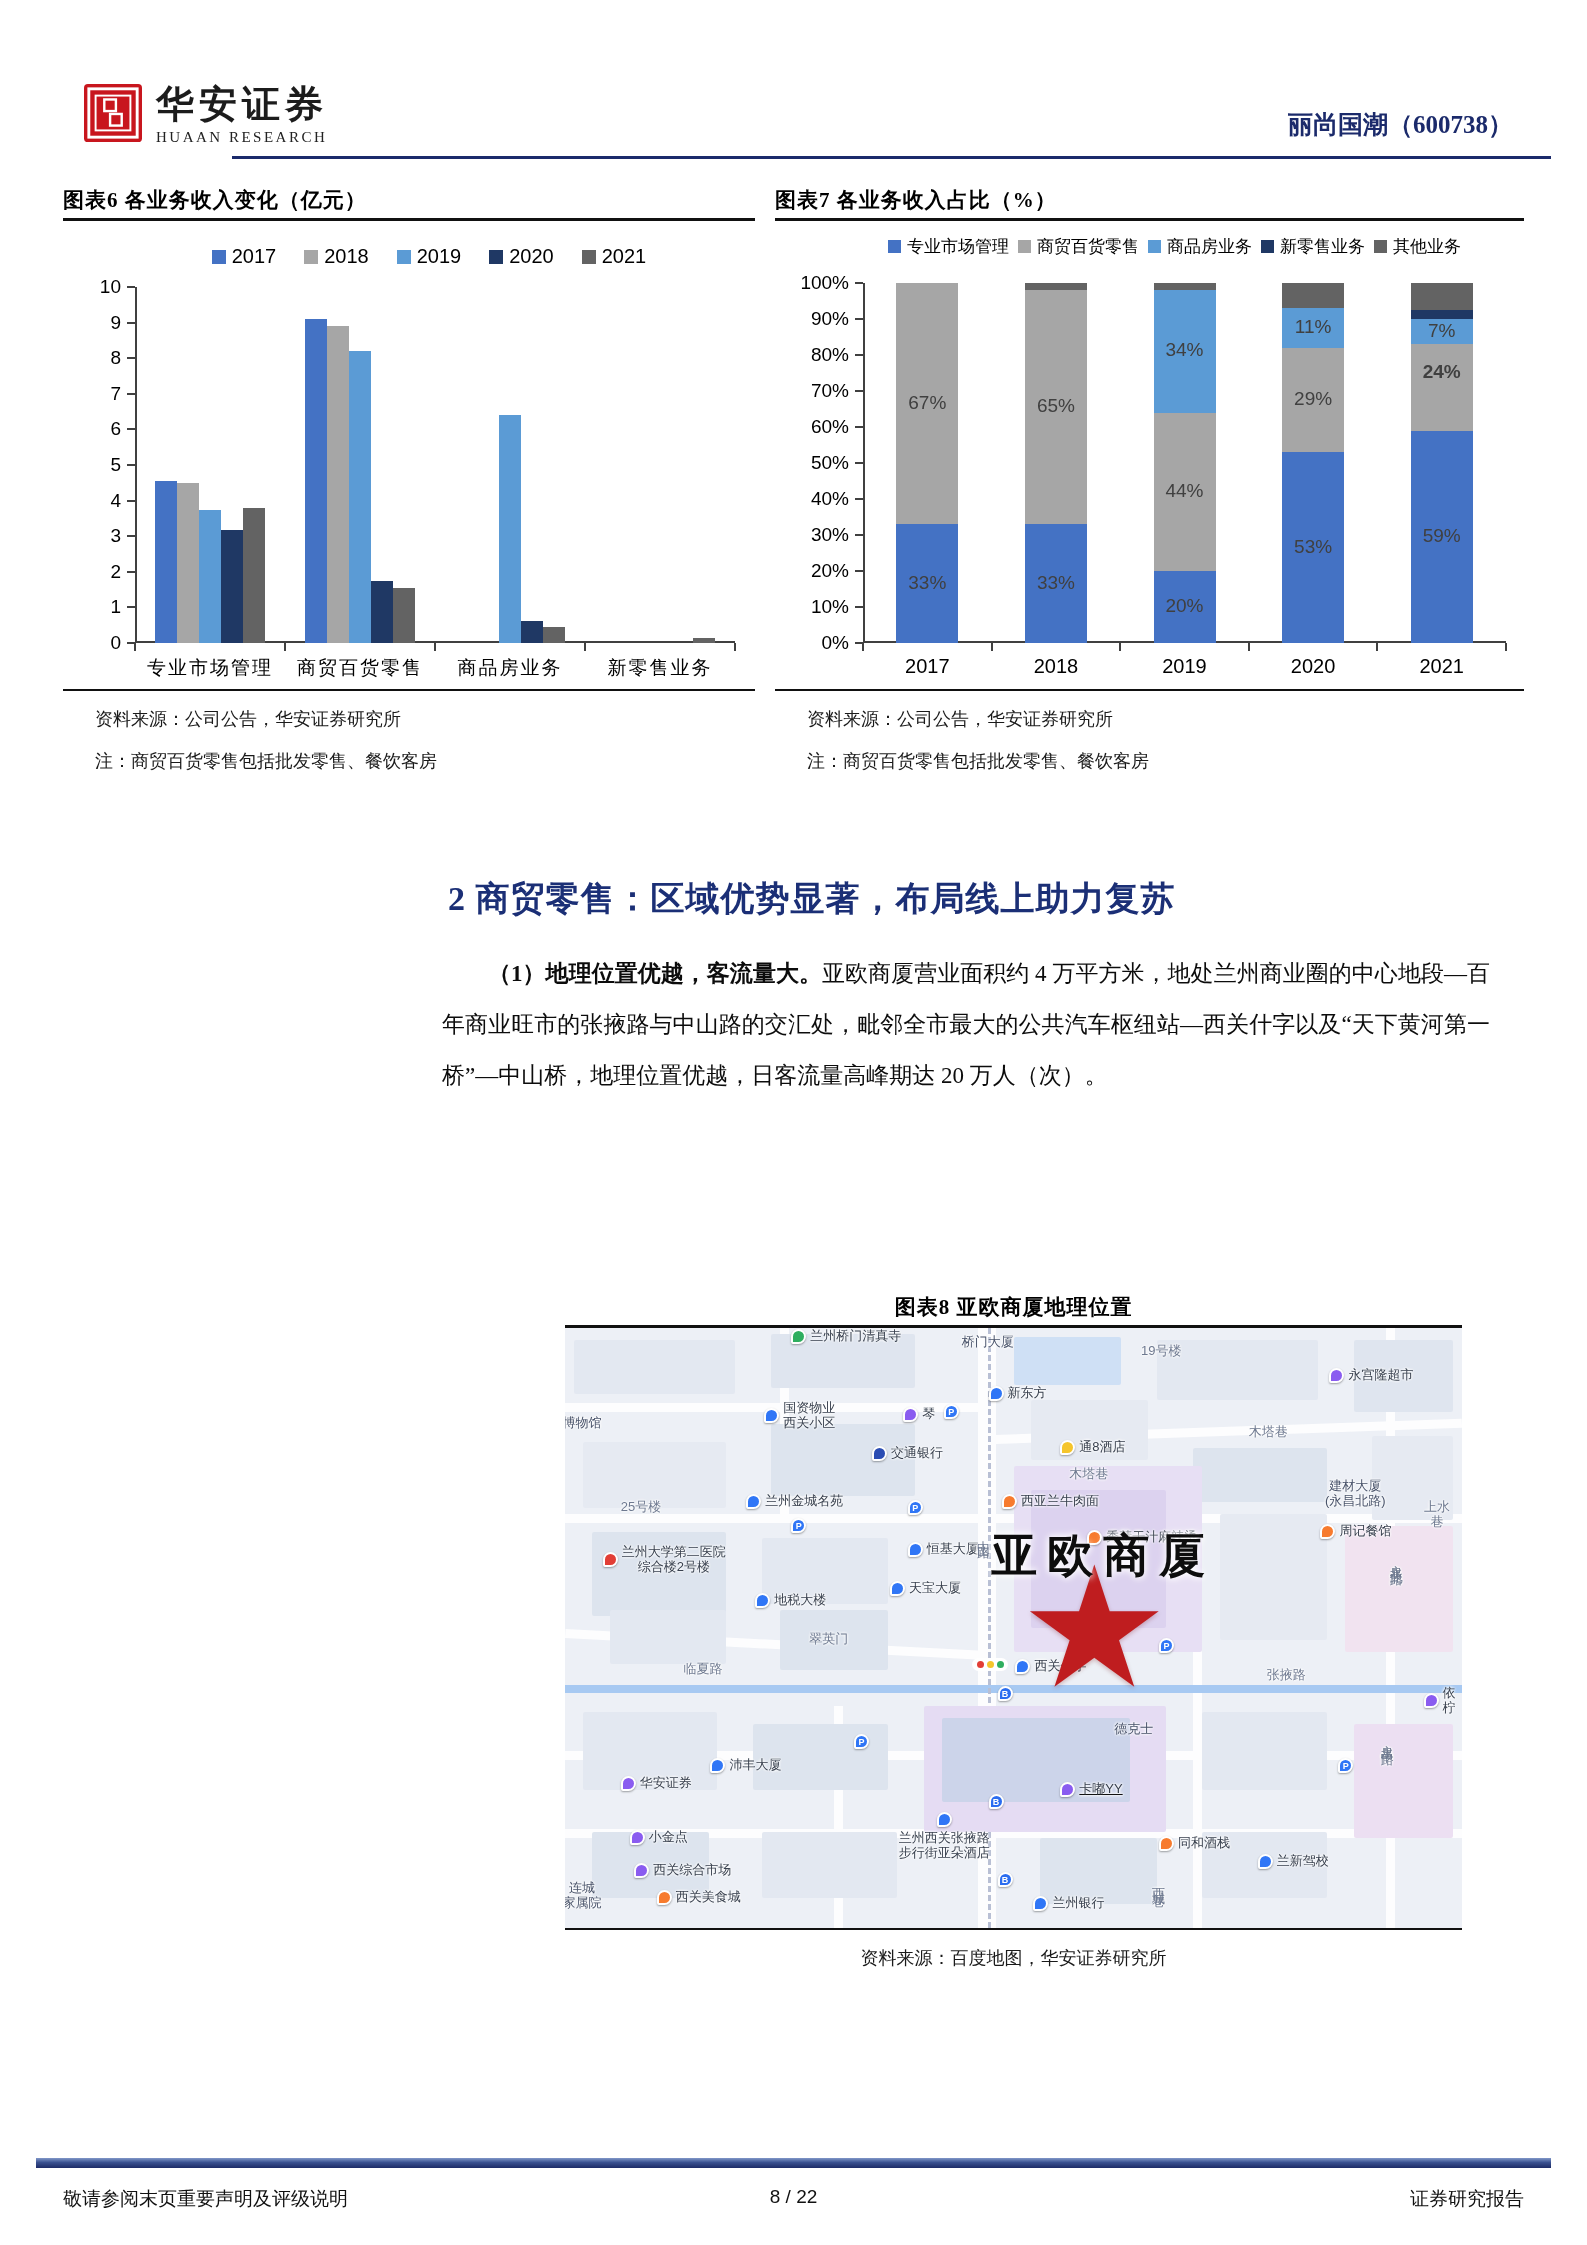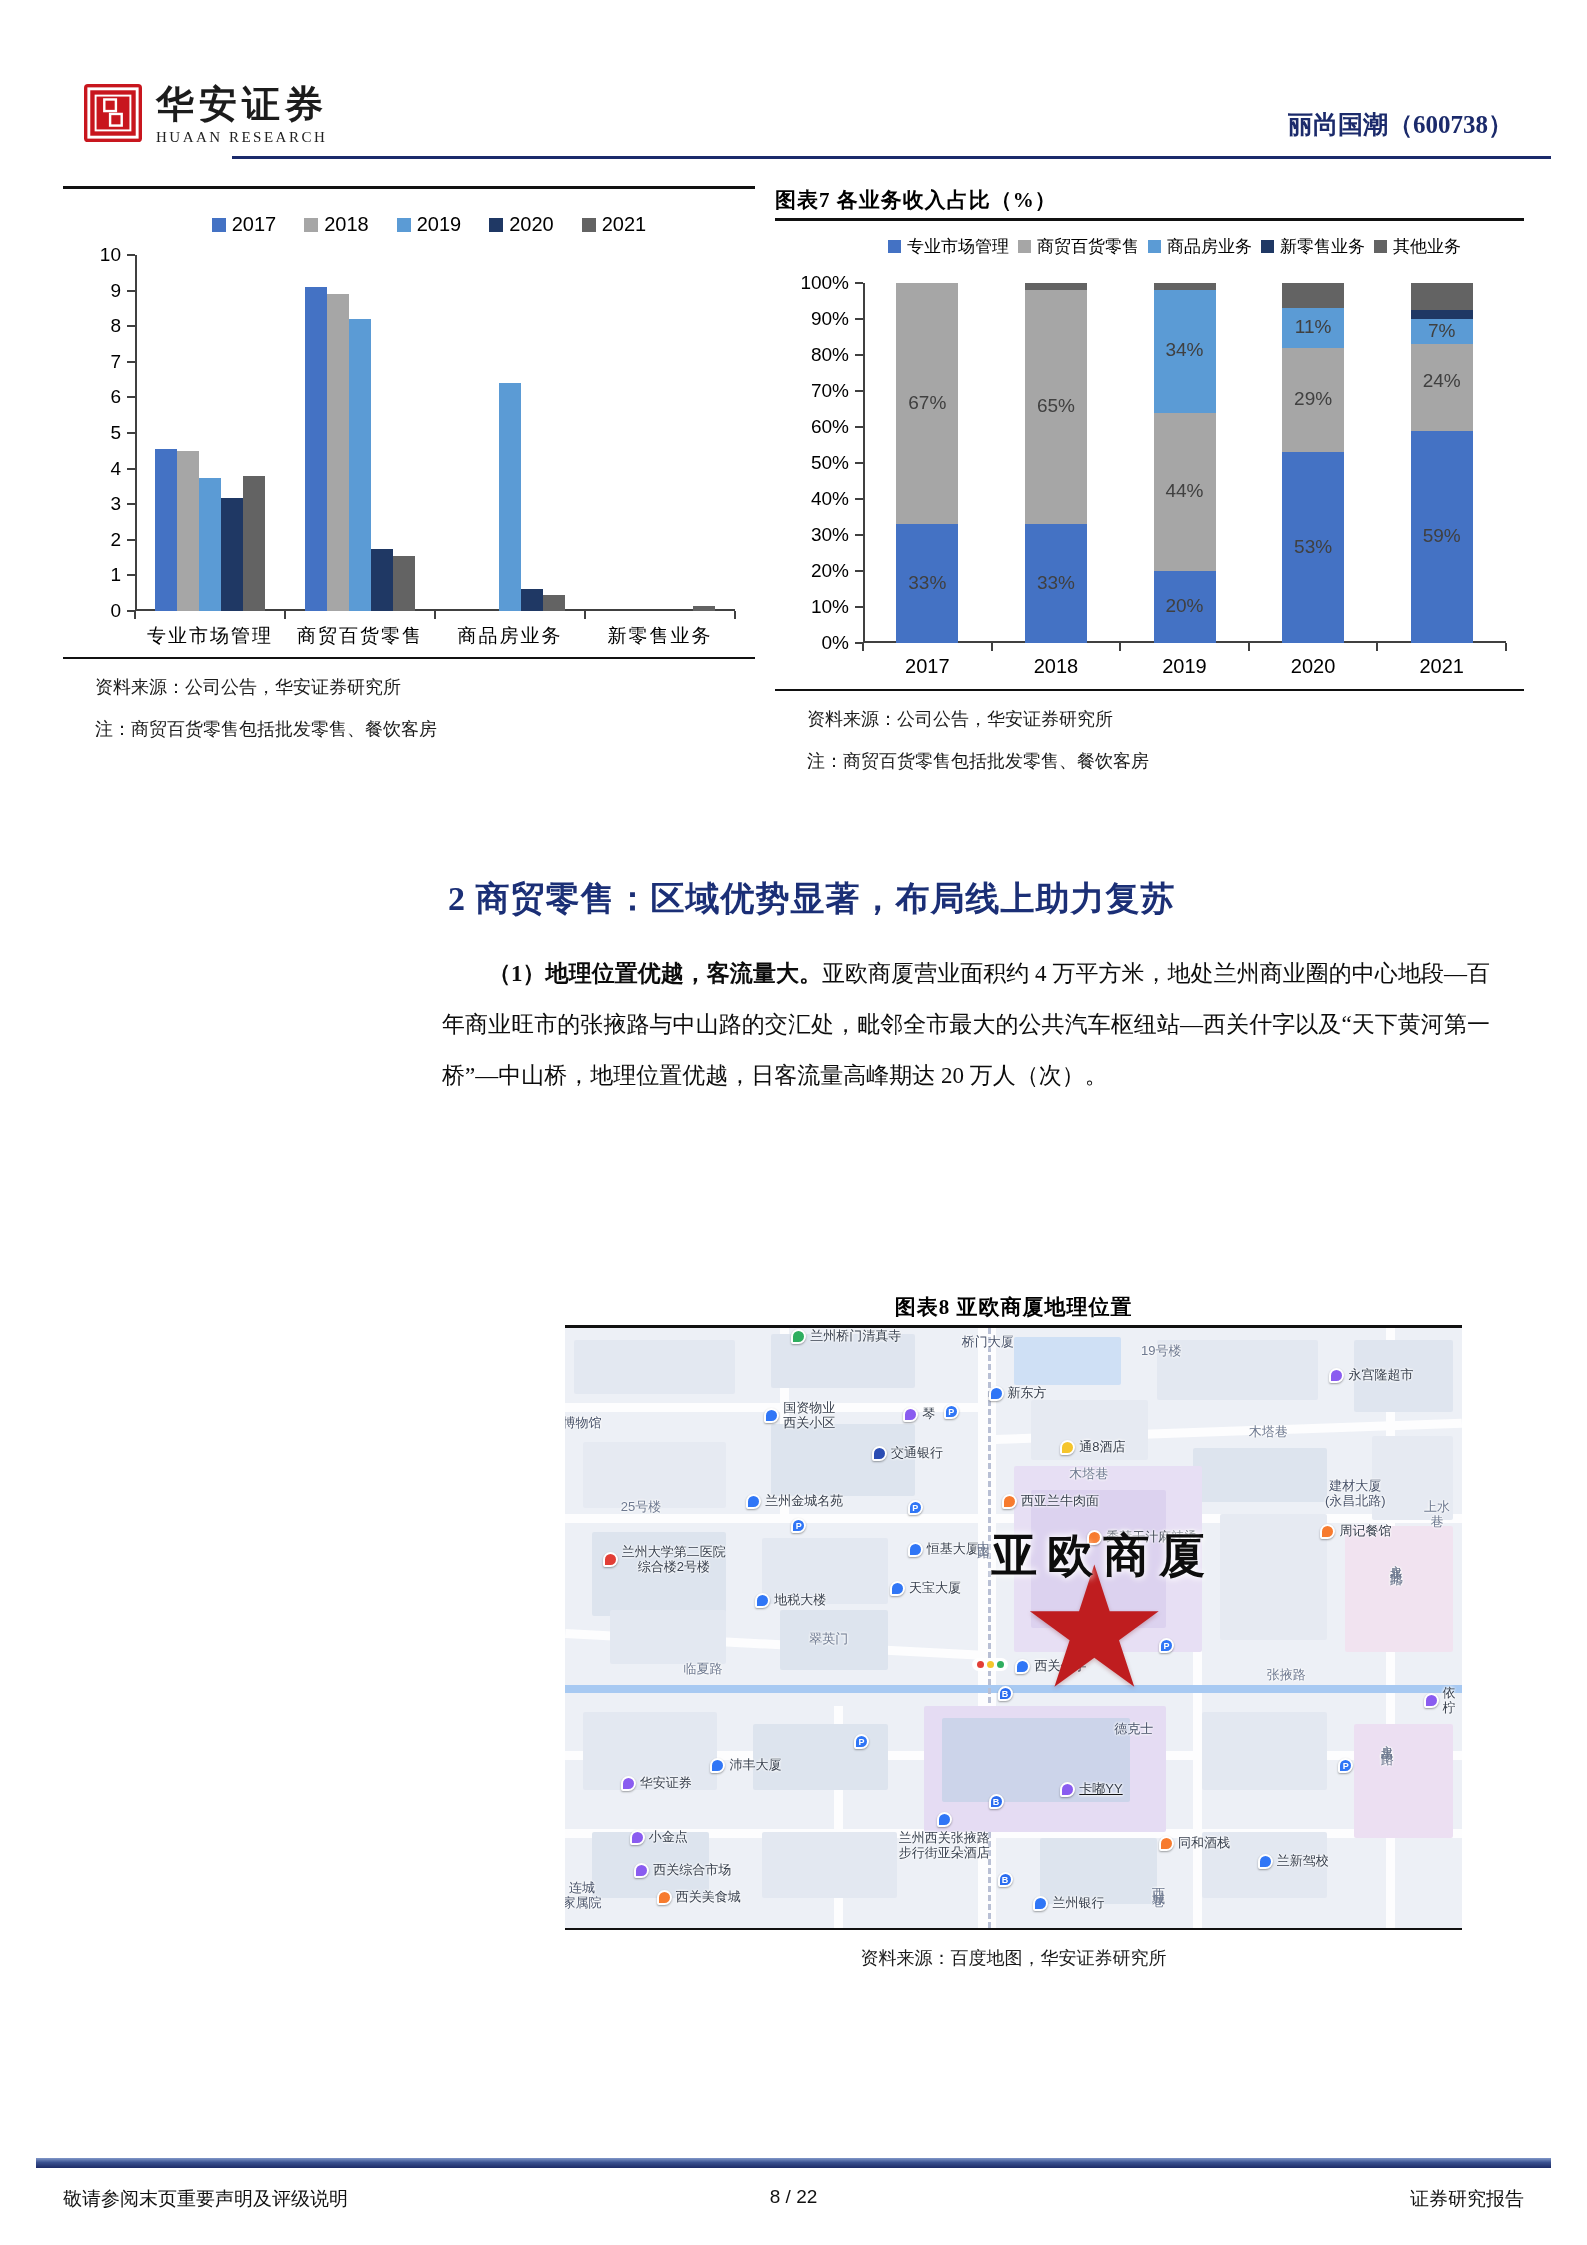--- a/index.html
+++ b/index.html
@@ -98,20 +98,21 @@
     <span>
       <div class="brand-cn">华安证券</div>
       <div class="brand-en">HUAAN RESEARCH</div>
     </span>
   </div>
   <div class="header-title">丽尚国潮（600738）</div>
   <div class="header-rule"></div>
 
   <div class="figures">
     <div class="fig fig6">
+      <div class="fig-caption">图表6 各业务收入变化（亿元）</div>
       <div class="rule-top"></div>
       <div id="chart6" class="chart">
           <div class="legend">
             <div class="legend-item">
               <div class="swatch" style="background: rgb(68, 114, 196);"></div>
               <div class="legend-label">2017</div>
             </div>
             <div class="legend-item">
               <div class="swatch" style="background: rgb(166, 166, 166);"></div>
               <div class="legend-label">2018</div>
@@ -259,21 +260,21 @@
           <div class="bar" style="left: 507.1px; top: 231.2px; width: 62px; height: 190.8px; background: rgb(68, 114, 196);"></div>
           <div class="seg-label" style="left: 478.1px; top: 314.6px; width: 120px;">53%</div>
           <div class="bar" style="left: 507.1px; top: 126.8px; width: 62px; height: 104.4px; background: rgb(166, 166, 166);"></div>
           <div class="seg-label" style="left: 478.1px; top: 167px; width: 120px;">29%</div>
           <div class="bar" style="left: 507.1px; top: 87.2px; width: 62px; height: 39.6px; background: rgb(91, 155, 213);"></div>
           <div class="seg-label" style="left: 478.1px; top: 95px; width: 120px;">11%</div>
           <div class="bar" style="left: 507.1px; top: 62px; width: 62px; height: 25.2px; background: rgb(99, 99, 99);"></div>
           <div class="bar" style="left: 635.7px; top: 209.6px; width: 62px; height: 212.4px; background: rgb(68, 114, 196);"></div>
           <div class="seg-label" style="left: 606.7px; top: 303.8px; width: 120px;">59%</div>
           <div class="bar" style="left: 635.7px; top: 123.2px; width: 62px; height: 86.4px; background: rgb(166, 166, 166);"></div>
-          <div class="seg-label" style="left: 606.7px; top: 149px; width: 120px;">24%</div>
+          <div class="seg-label" style="left: 606.7px; top: 140px; width: 120px; font-weight: bold;">24%</div>
           <div class="bar" style="left: 635.7px; top: 98px; width: 62px; height: 25.2px; background: rgb(91, 155, 213);"></div>
           <div class="seg-label" style="left: 606.7px; top: 98.6px; width: 120px;">7%</div>
           <div class="bar" style="left: 635.7px; top: 89px; width: 62px; height: 9px; background: rgb(31, 56, 100);"></div>
           <div class="bar" style="left: 635.7px; top: 62px; width: 62px; height: 27px; background: rgb(99, 99, 99);"></div>
         </div>
       <div class="rule-bottom"></div>
       <div class="fig-source">资料来源：公司公告，华安证券研究所</div>
       <div class="fig-note">注：商贸百货零售包括批发零售、餐饮客房</div>
     </div>
   </div>

